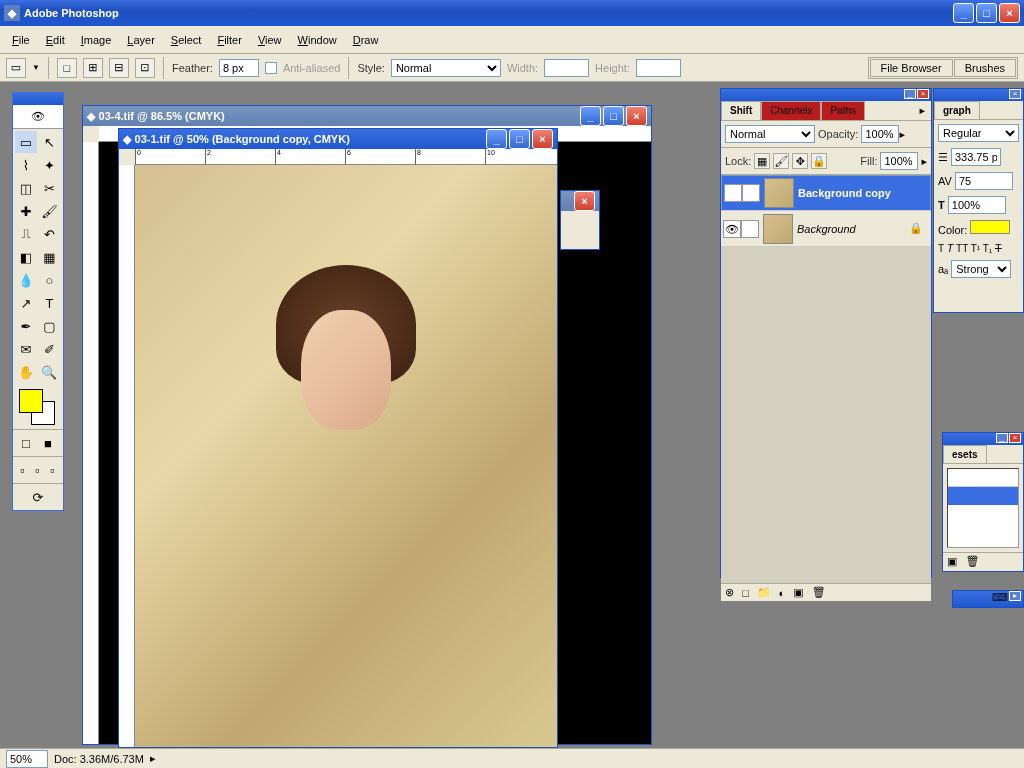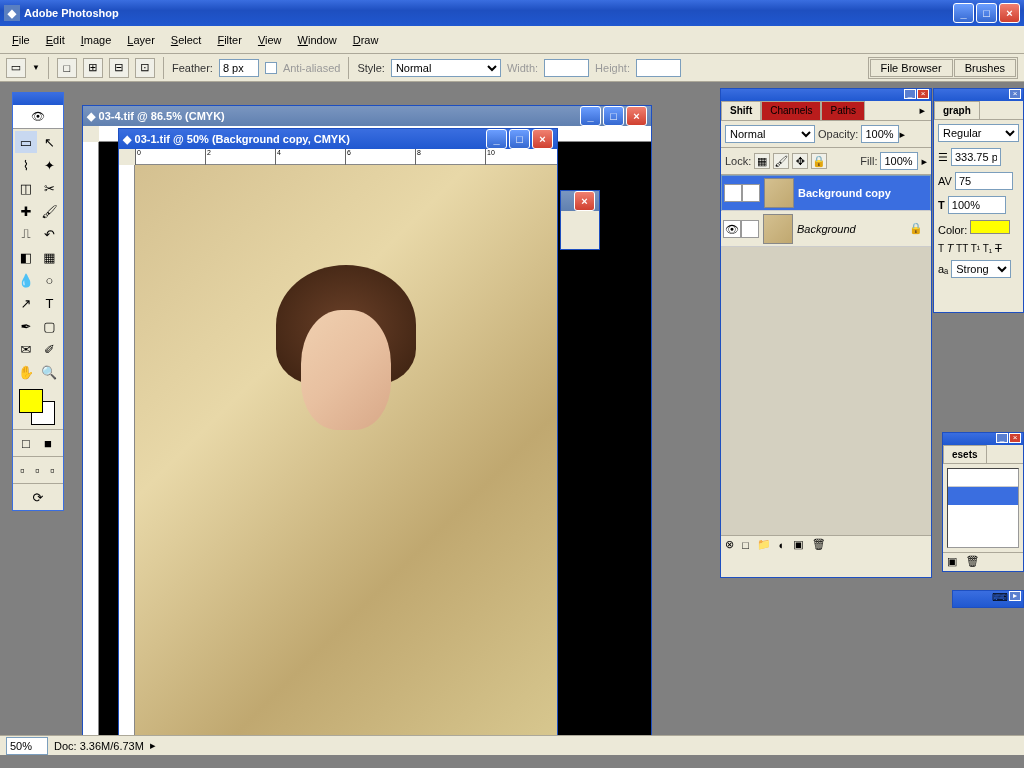--- a/index.html
+++ b/index.html
@@ -46,21 +46,21 @@
 .panhdr .pb{width:12px;height:10px;background:#5a7fd0;border:1px solid #fff;margin-left:1px;font-size:8px;color:#fff;text-align:center;line-height:8px;cursor:pointer}
 .pantabs{display:flex;background:#ece9d8;border-bottom:1px solid #aca899}
 .pantab{padding:3px 8px;background:#b91c1c;border:1px solid #aca899;border-bottom:none;cursor:pointer;font-size:10px}
 .pantab.act{background:#ece9d8;font-weight:bold}
 .panbody{padding:4px;background:#ece9d8}
 .layrow{display:flex;align-items:center;padding:2px;height:36px;border-bottom:1px solid #ccc}
 .layrow.sel{background:#3a6ee0;color:#fff}
 .eye{width:18px;height:18px;border:1px solid #999;background:#fff;text-align:center;line-height:16px;font-size:11px}
 .thumb{width:30px;height:30px;background:linear-gradient(135deg,#d4c090,#c0a870);border:1px solid #888;margin:0 4px}
 .panfoot{height:18px;background:#ece9d8;border-top:1px solid #aca899;display:flex;align-items:center;padding:0 4px;gap:8px;font-size:10px}
-.statusbar{position:absolute;left:0;right:0;bottom:13px;height:20px;background:#ece9d8;border-top:1px solid #aca899;display:flex;align-items:center;padding:0 6px;gap:6px;font-size:10px}
+.statusbar{position:absolute;left:0;right:0;bottom:0;height:20px;background:#ece9d8;border-top:1px solid #aca899;display:flex;align-items:center;padding:0 6px;gap:6px;font-size:10px}
 .tick{position:absolute;top:0;border-left:1px solid #666;height:16px;font-size:7px;padding-left:1px}
 </style>
 </head>
 <body>
 
 <div class="titlebar">
   <span class="icon">◆</span>
   <span>Adobe Photoshop</span>
   <div class="winbtns">
     <div class="winbtn min">_</div>
@@ -219,21 +219,21 @@
   <div class="panbody" style="border-bottom:1px solid #aca899;display:flex;align-items:center;gap:3px">
     <span class="lbl">Lock:</span>
     <span class="toolbtn" style="width:16px;height:16px">▦</span>
     <span class="toolbtn" style="width:16px;height:16px">🖌</span>
     <span class="toolbtn" style="width:16px;height:16px">✥</span>
     <span class="toolbtn" style="width:16px;height:16px">🔒</span>
     <span style="margin-left:auto" class="lbl">Fill:</span>
     <input class="inp" style="width: 38px;" value="100%">
       <span>▸</span>
   </div>
-  <div style="background:#d4d0c0;height:360px;overflow:auto">
+  <div style="background:#d4d0c0;height:408px;overflow:auto">
     <div class="layrow sel">
       <span class="eye">👁</span>
       <span class="eye">🖌</span>
       <span class="thumb"></span>
       <b>Background copy</b>
     </div>
     <div class="layrow" style="background:#ece9d8">
       <span class="eye">👁</span>
       <span class="eye"></span>
       <span class="thumb"></span>

